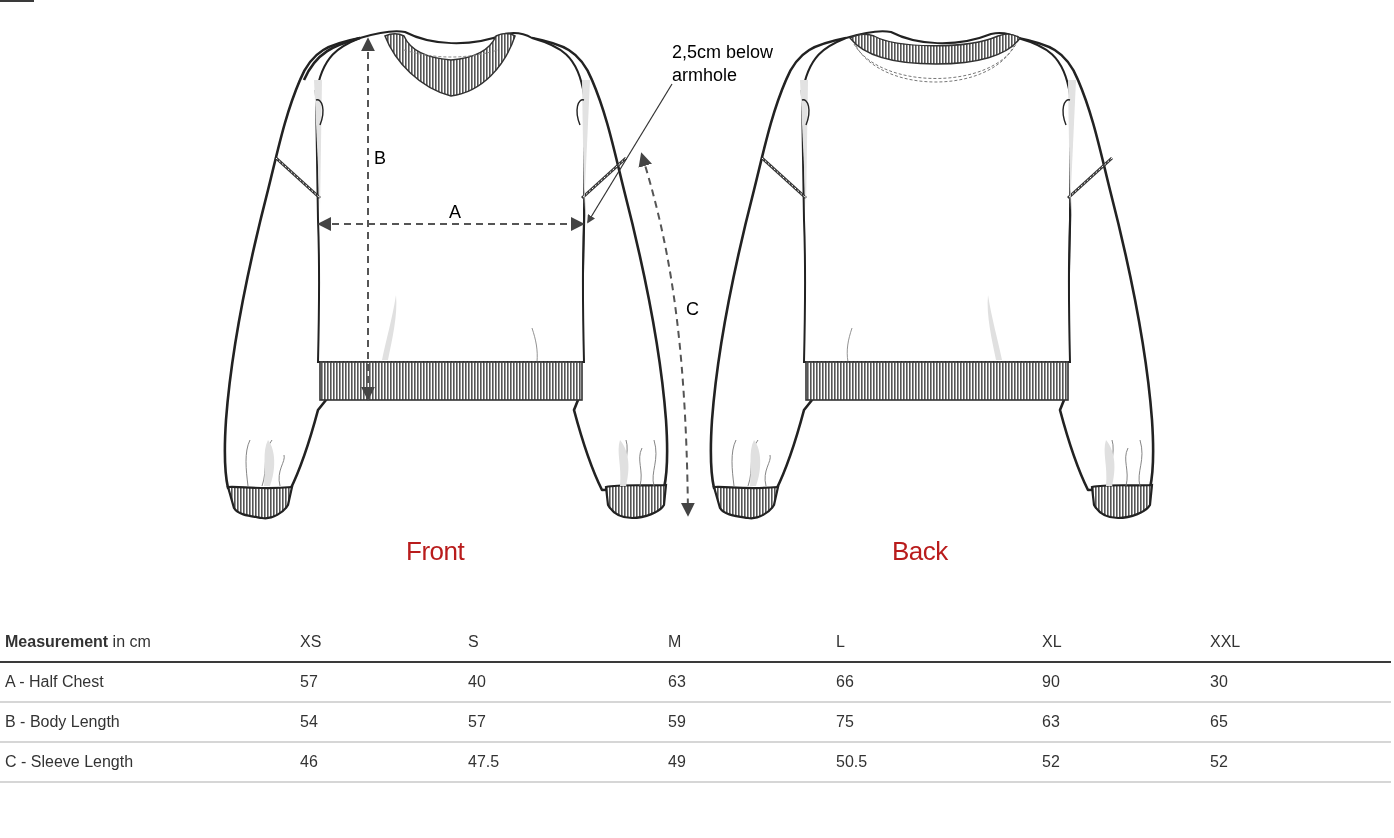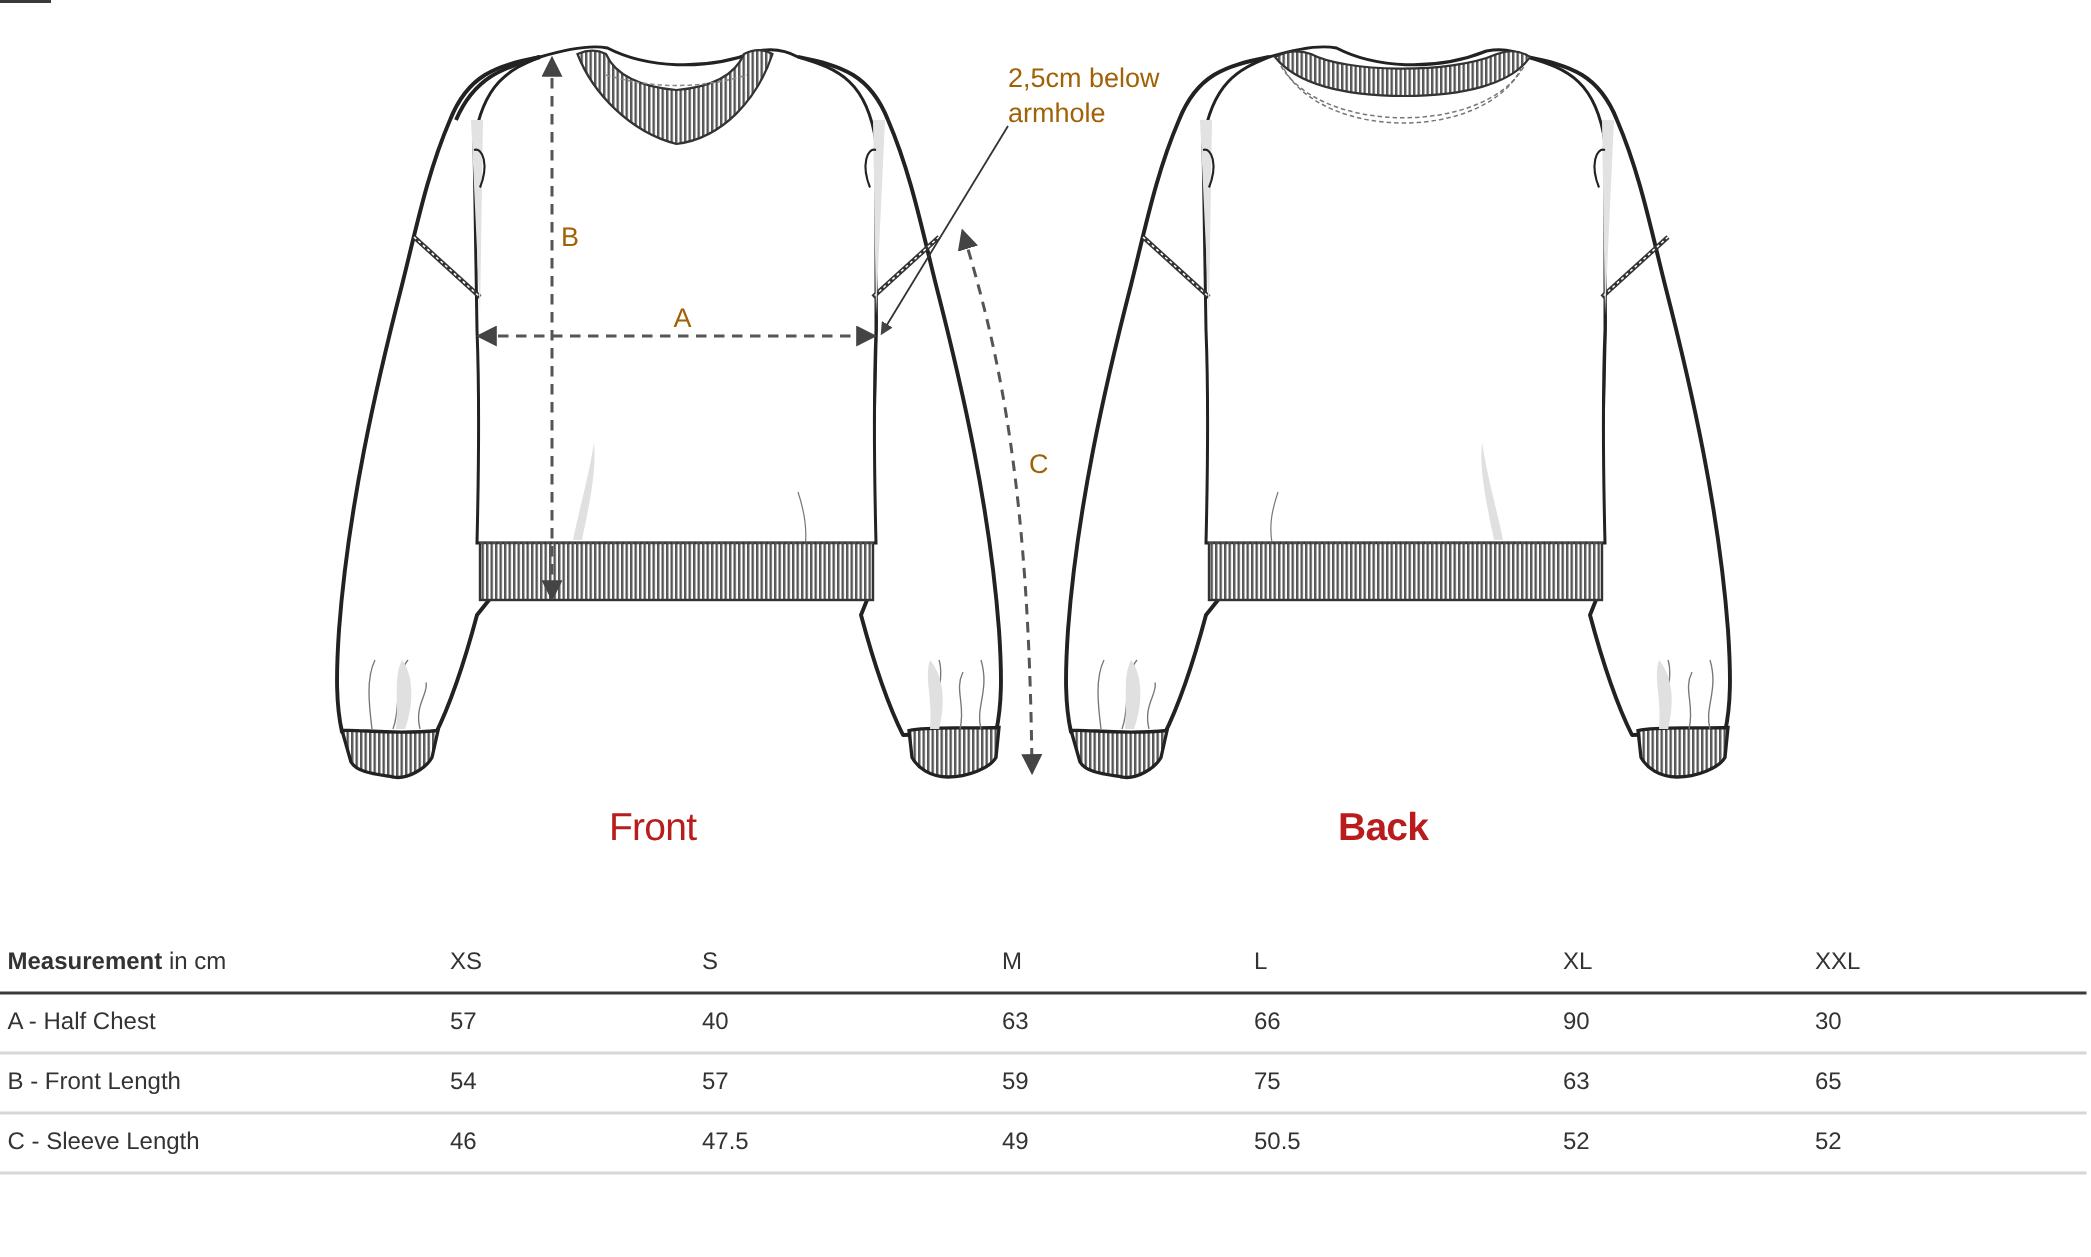--- a/index.html
+++ b/index.html
@@ -7,23 +7,23 @@
       width: 1394px; height: 838px; position: relative; overflow: hidden;
       font-family: "Liberation Sans", "DejaVu Sans", sans-serif; color: #333333;
     }
     .top-bar { position: absolute; left: 0; top: 0; width: 34px; height: 2px; background: #3a3a3a; }
     .diagram { position: absolute; left: 0; top: 0; width: 1394px; height: 600px; }
     .diagram svg { position: absolute; left: 0; top: 0; }
     .view-label {
       position: absolute; top: 536px; font-size: 26px; color: #b91c1c; letter-spacing: -0.5px;
     }
     .view-front { left: 406px; }
-    .view-back { left: 892px; font-weight: bold; }
+    .view-back { left: 892px; }
     .annot {
-      position: absolute; font-size: 18px; color: #a16207; line-height: 23px;
+      position: absolute; font-size: 18px; color: #000000; line-height: 23px;
     }
     .annot-note { left: 672px; top: 41px; }
     .lbl-a { left: 449px; top: 201px; }
     .lbl-b { left: 374px; top: 147px; }
     .lbl-c { left: 686px; top: 298px; }
 
     table.size-table {
       position: absolute; left: 0; top: 623px; width: 1391px;
       border-collapse: collapse; font-size: 16px; color: #333333;
     }
@@ -170,21 +170,21 @@
     <tr>
       <td class="first">A - Half Chest</td>
       <td class="c">57</td>
       <td class="c">40</td>
       <td class="c">63</td>
       <td class="c">66</td>
       <td class="c">90</td>
       <td class="c">30</td>
     </tr>
     <tr>
-      <td class="first">B - Front Length</td>
+      <td class="first">B - Body Length</td>
       <td class="c">54</td>
       <td class="c">57</td>
       <td class="c">59</td>
       <td class="c">75</td>
       <td class="c">63</td>
       <td class="c">65</td>
     </tr>
     <tr>
       <td class="first">C - Sleeve Length</td>
       <td class="c">46</td>

